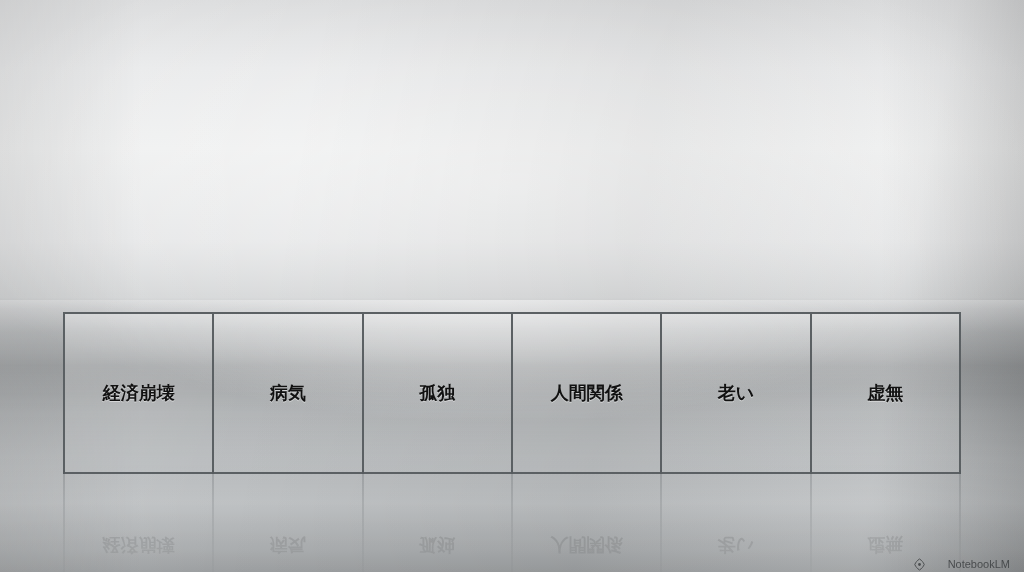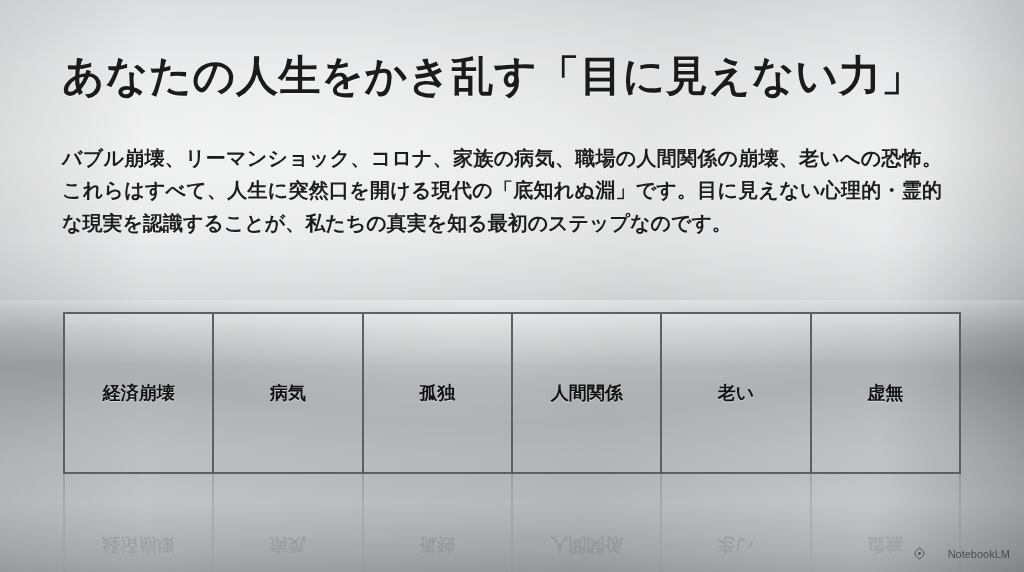--- a/index.html
+++ b/index.html
@@ -139,41 +139,39 @@
     border-color: rgba(70,75,78,0.55);
     color: rgba(20,20,20,0.75);
     background: transparent;
     text-shadow: none;
     filter: blur(0.6px);
   }
 
   .watermark {
     position: absolute;
     right: 14px;
-    bottom: 12px;
+    bottom: 1px;
     display: flex;
-    align-items: center;
+    align-items: flex-start;
     gap: 22px;
     color: #3c3f41;
     font-family: "Liberation Sans", sans-serif;
     font-size: 11px;
     opacity: 0.85;
   }
   .watermark svg { display: block; }
 </style>
 </head>
 <body>
 
 <div class="slide">
 
   <div class="floor-sheen"></div>
 
-  <div class="title">あなたの人生をかき乱す「目に見えない力」</div>
-
-  <div class="body-text">バブル崩壊、リーマンショック、コロナ、家族の病気、職場の人間関係の崩壊、老いへの恐怖。これらはすべて、人生に突然口を開ける現代の「底知れぬ淵」です。目に見えない心理的・霊的な現実を認識することが、私たちの真実を知る最初のステップなのです。</div>
+
 
   <div class="table-wrap">
     <table class="grid">
       <tbody>
           <tr>
         <td>経済崩壊</td>
         <td>病気</td>
         <td>孤独</td>
         <td>人間関係</td>
         <td>老い</td>

